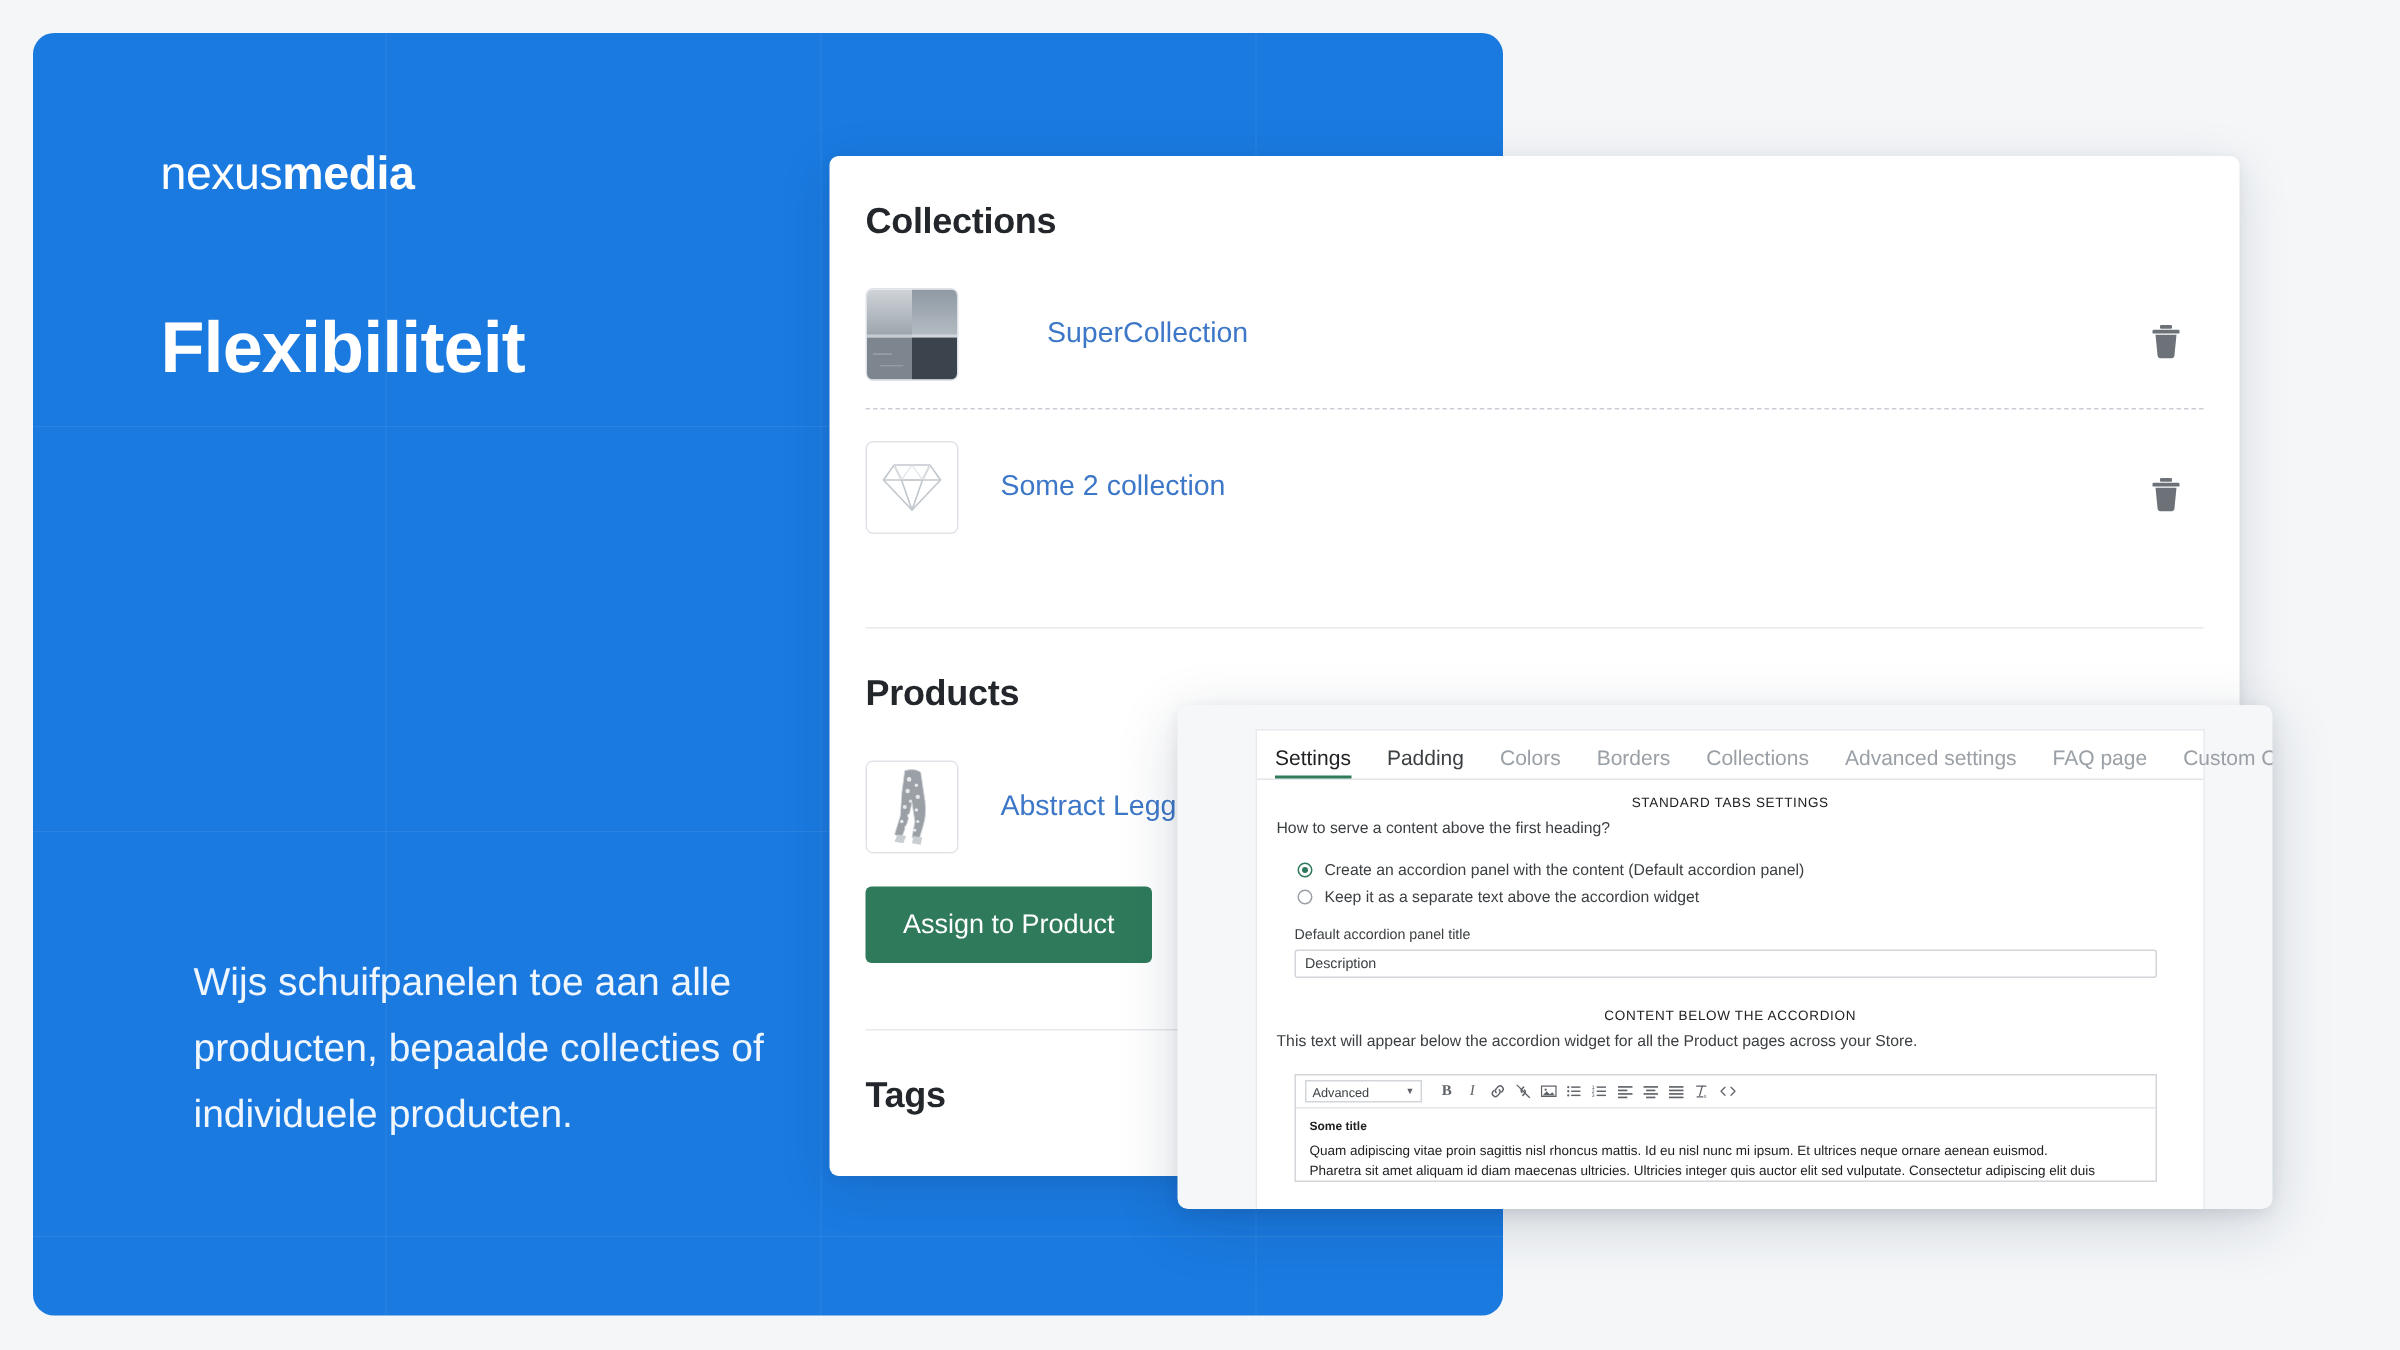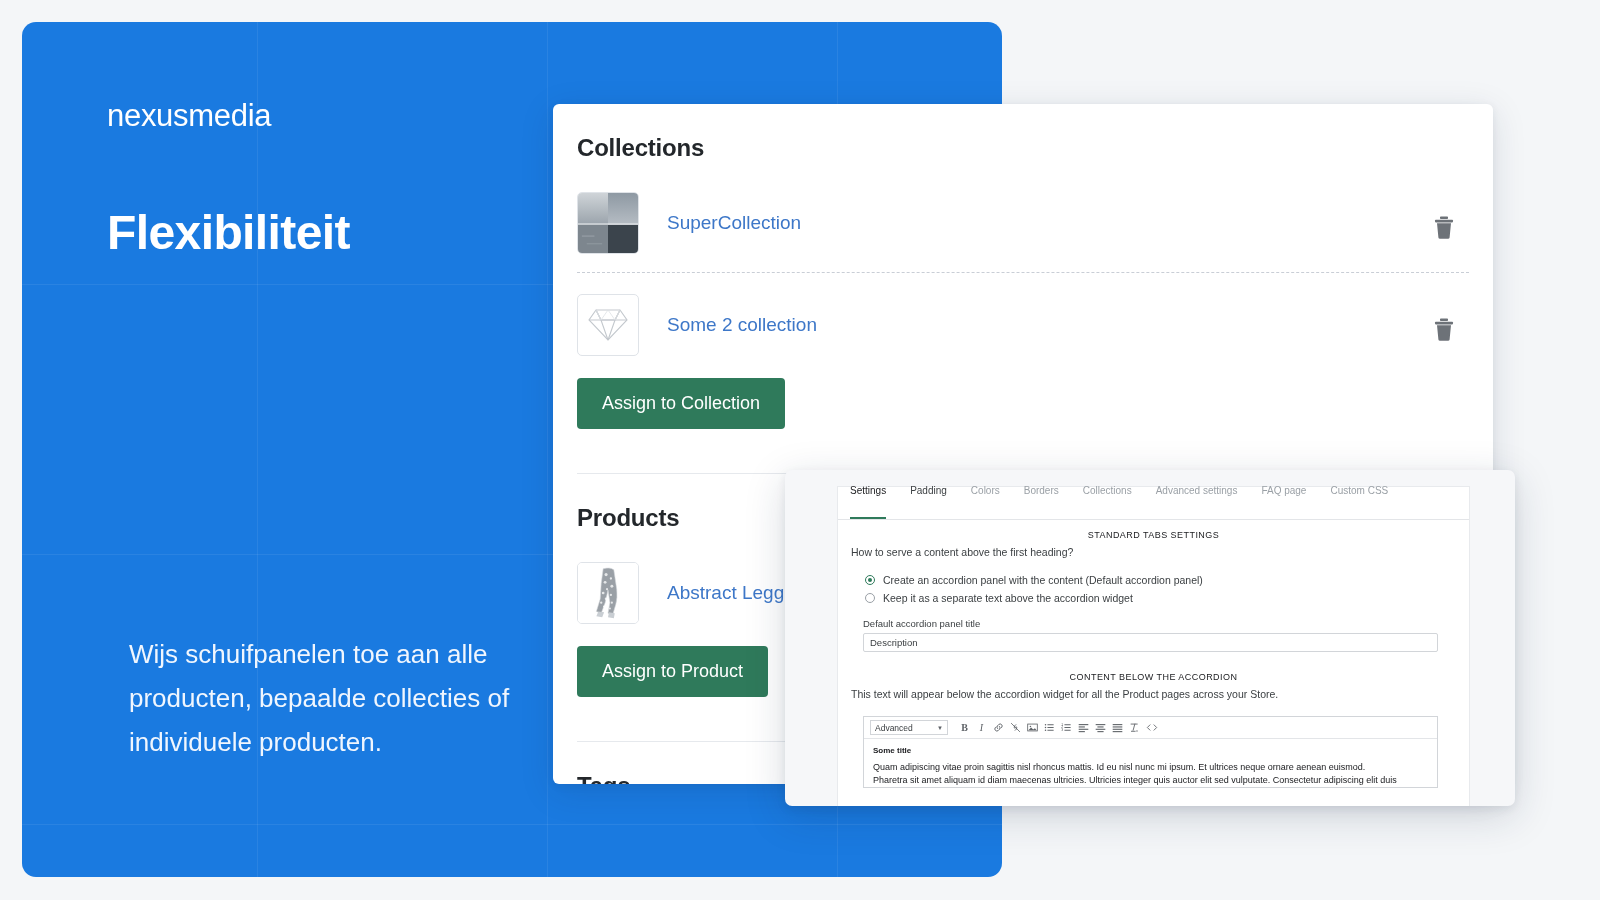--- a/index.html
+++ b/index.html
@@ -25,21 +25,21 @@
       linear-gradient(to right, rgba(255,255,255,0.07) 1px, transparent 1px),
       linear-gradient(to bottom, rgba(255,255,255,0.07) 1px, transparent 1px);
     background-size:290px 270px;
     background-position:-55px -8px;
   }
   .hero-inner { position:relative; padding:78px 0 0 85px; }
   .logo {
     font-size:31px; color:#ffffff; letter-spacing:-0.3px;
     font-weight:300; line-height:1;
   }
-  .logo b { font-weight:400; }
+  .logo b { font-weight:700; }
   .hero-title {
     margin-top:76px;
     font-size:48px; font-weight:700; color:#ffffff;
     letter-spacing:-0.6px; line-height:1.1;
   }
   .hero-body {
     position:absolute; left:107px; top:610px;
     width:430px;
     font-size:26px; line-height:1.7; color:#f0f6fe;
     font-weight:400;
@@ -57,21 +57,21 @@
   .section { padding:30px 24px 0 24px; }
   .section-title {
     font-size:24px; font-weight:700; color:#23272b;
     letter-spacing:-0.2px; margin-bottom:26px;
   }
   .row {
     display:flex; align-items:center;
     padding:4px 0 18px 0;
     position:relative;
   }
-  .row.divided { border-bottom:1px dashed #c9ced6; margin-bottom:17px; }
+  .row.divided { border-bottom:1px dashed #c9ced6; margin-bottom:17px;gap:31px; }
   .thumb {
     width:62px; height:62px; border-radius:5px;
     border:1px solid #dfe3e8; background:#fff;
     overflow:hidden; flex:0 0 auto;
     display:flex; align-items:center; justify-content:center;
   }
   .thumb svg { display:block; }
   .row-label {
     margin-left:28px; font-size:19px; color:#3d77c8; font-weight:400;
     white-space:nowrap;
@@ -104,22 +104,22 @@
     background:#ffffff;
     border:1px solid #e8eaed;
     border-bottom:none;
   }
   .tabs {
     display:flex; align-items:flex-end;
     height:33px; padding:0 12px;
     border-bottom:1px solid #e3e5e8;
   }
   .tab {
-    font-size:10px; color:#9aa0a6;
-    padding:0 0 21px 0; margin-right:24px;
+    font-size:14px; color:#9aa0a6;
+    padding:0 0 4px 0; margin-right:24px;
     cursor:pointer; white-space:nowrap;
     border-bottom:2px solid transparent;
   }
   .tab.dark { color:#3c4043; }
   .tab.active { color:#202124; border-bottom-color:#2f7a5b; }
 
   .sbody { padding:10px 13px 0 13px; }
   .sect-head {
     font-size:9px; font-weight:400; color:#202124;
     letter-spacing:0.45px; margin-bottom:6px;text-align:center;
@@ -248,21 +248,20 @@
         <div class="row-label">Some 2 collection</div>
         <div class="trash">
           <svg width="22" height="24" viewBox="0 0 22 24">
             <rect x="7" y="1" width="8" height="2.5" rx="0.8" fill="#6d7278"></rect>
             <rect x="2" y="4.2" width="18" height="2.6" rx="0.8" fill="#6d7278"></rect>
             <path d="M4 7.6 h14 l-1.4 14.2 a1.6 1.6 0 0 1 -1.6 1.4 H7 a1.6 1.6 0 0 1 -1.6 -1.4 Z" fill="#6d7278"></path>
           </svg>
         </div>
       </div>
 
-      <button class="btn-green">Assign to Collection</button>
       <div class="hr-light"></div>
     </div>
 
     <div class="section">
       <div class="section-title">Products</div>
 
       <div class="row">
         <div class="thumb">
           <svg width="62" height="62" viewBox="0 0 62 62">
             <rect width="62" height="62" fill="#ffffff"></rect>

